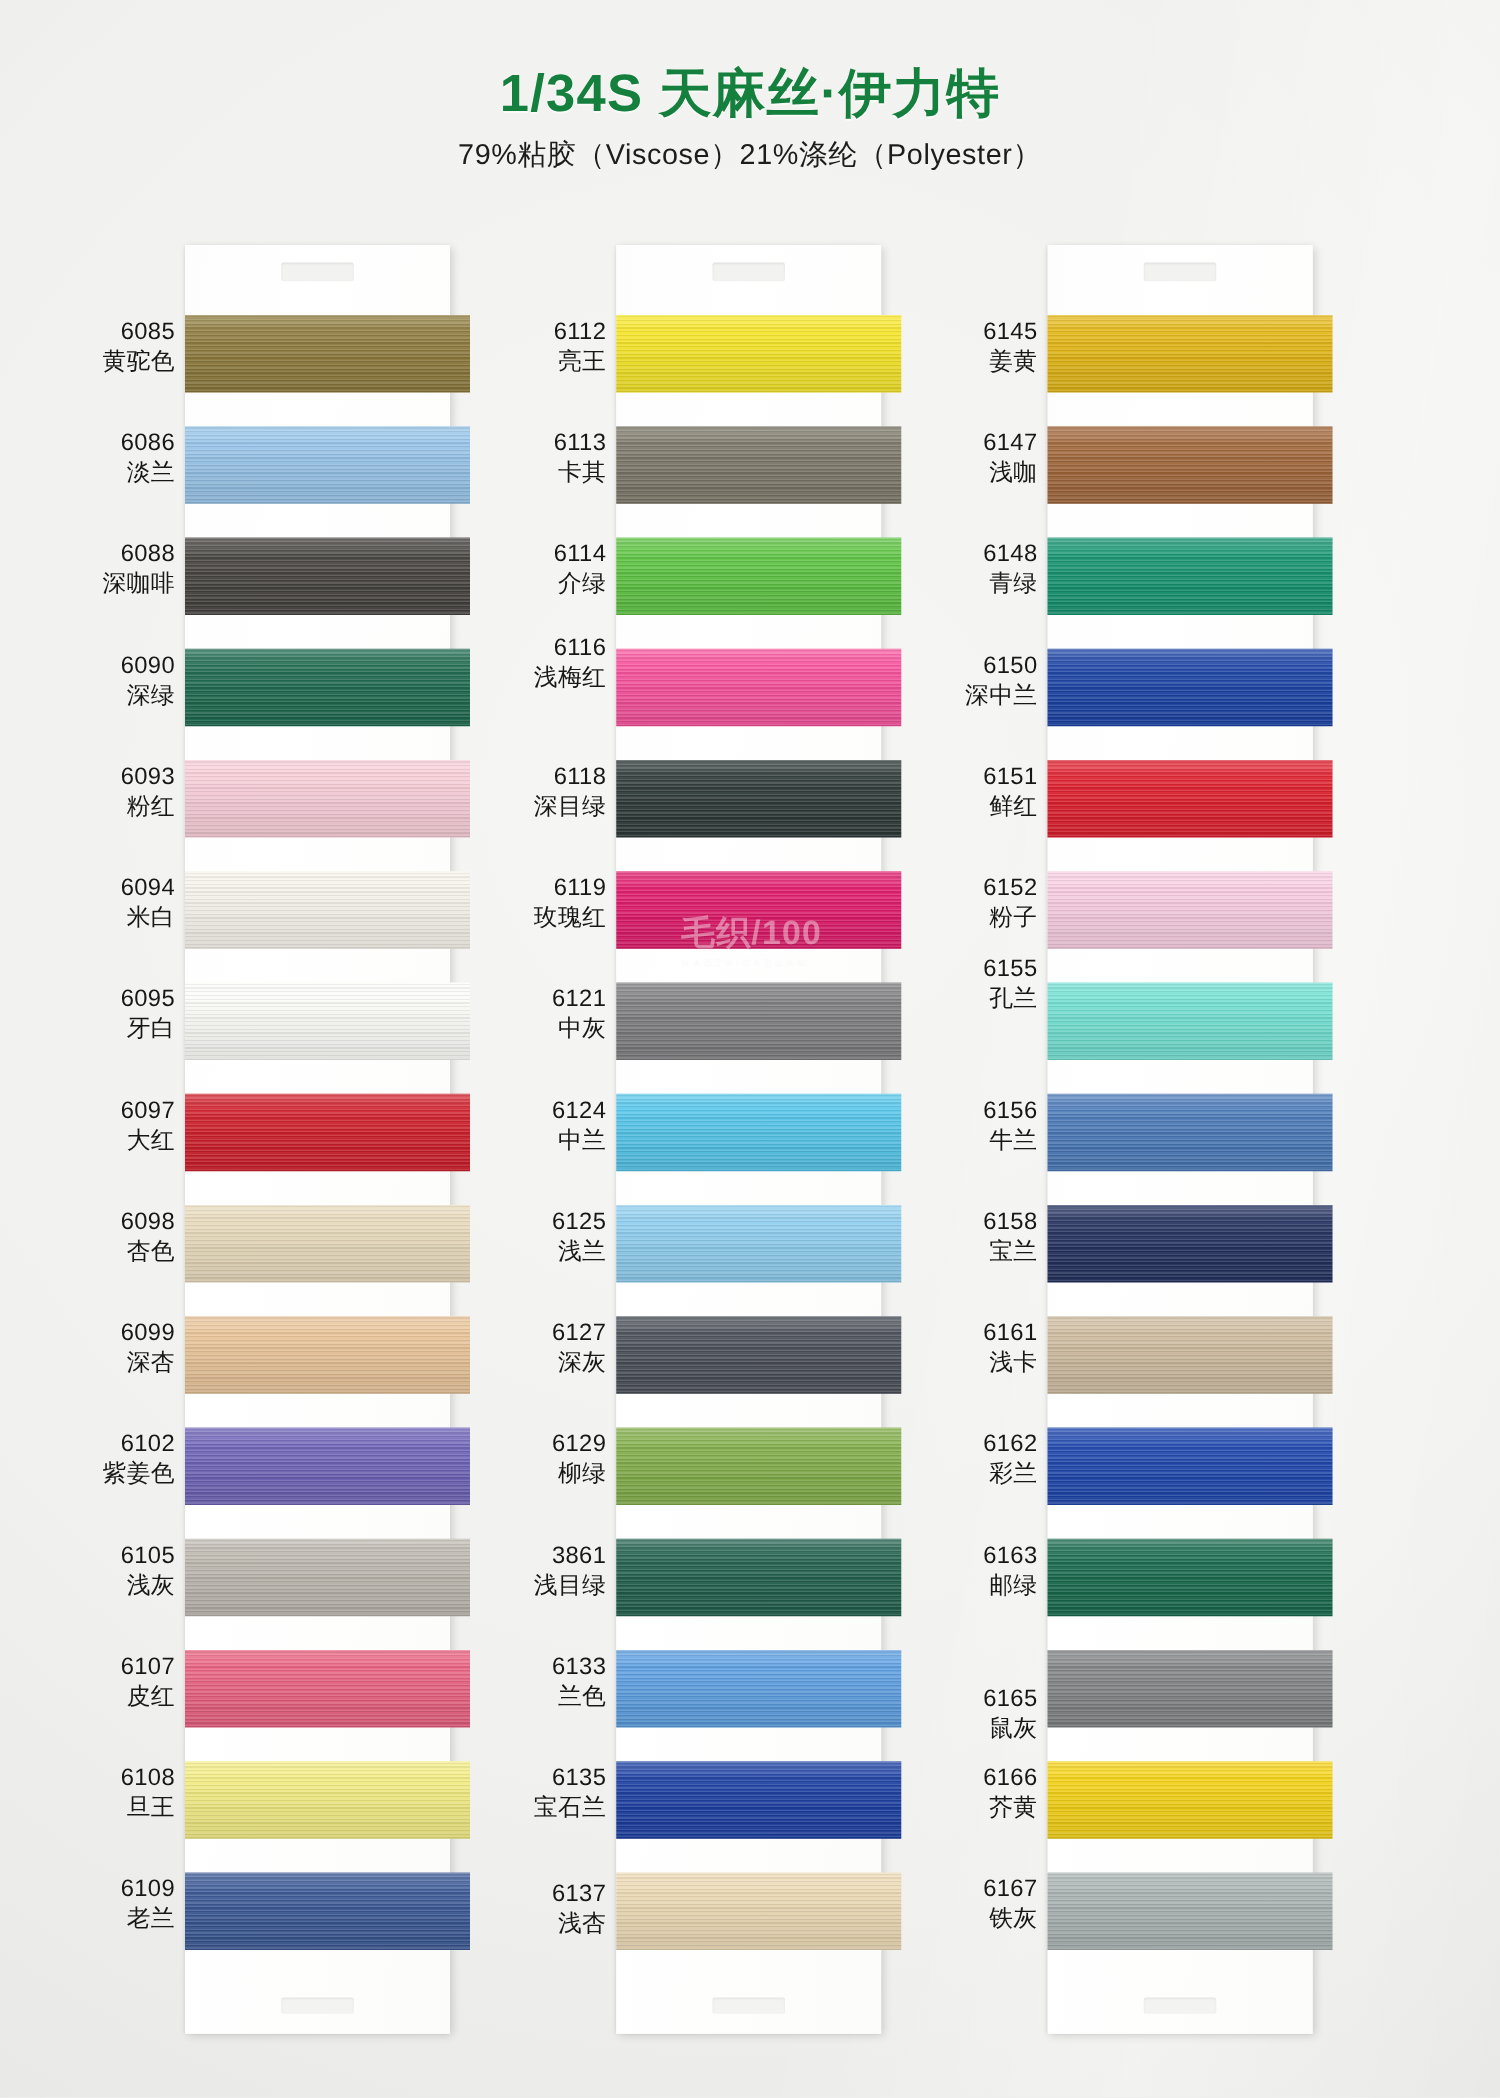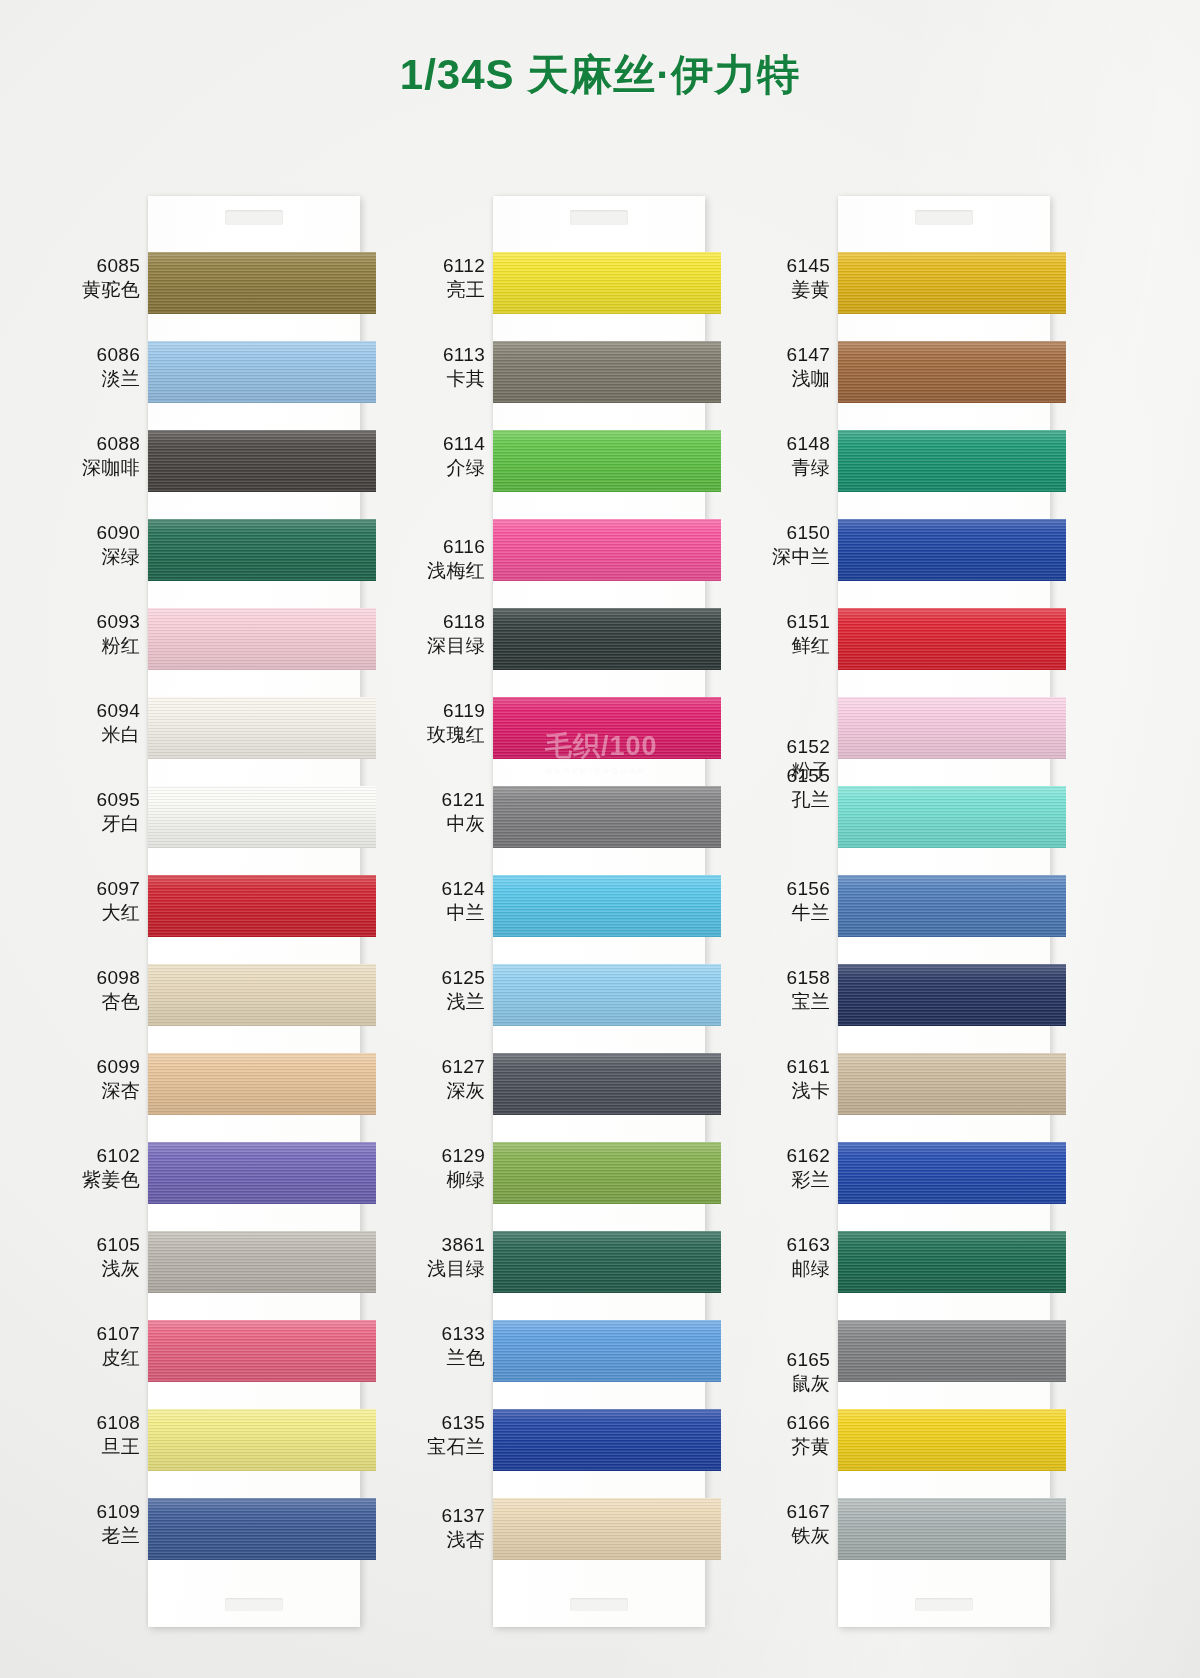--- a/index.html
+++ b/index.html
@@ -108,20 +108,21 @@
     margin-top:1px;
   }
 </style>
 </head>
 <body>
 
 <div id="paper"></div>
 
 <div id="header">
   <div id="title">1/34S 天麻丝·伊力特</div>
+  <div id="subtitle">79%粘胶（Viscose）21%涤纶（Polyester）</div>
 </div>
 
 <div class="column col-0">
   <div class="col-inner">
     <div class="labels">
         <div class="lbl" style="top: 58px;">
           <div class="code">6085</div>
           <div class="name">黄驼色</div>
         </div>
         <div class="lbl" style="top: 147px;">
@@ -292,21 +293,21 @@
           <div class="name">亮王</div>
         </div>
         <div class="lbl" style="top: 147px;">
           <div class="code">6113</div>
           <div class="name">卡其</div>
         </div>
         <div class="lbl" style="top: 236px;">
           <div class="code">6114</div>
           <div class="name">介绿</div>
         </div>
-        <div class="lbl" style="top: 339px;">
+        <div class="lbl" style="top: 311px;">
           <div class="code">6116</div>
           <div class="name">浅梅红</div>
         </div>
         <div class="lbl" style="top: 414px;">
           <div class="code">6118</div>
           <div class="name">深目绿</div>
         </div>
         <div class="lbl" style="top: 503px;">
           <div class="code">6119</div>
           <div class="name">玫瑰红</div>
@@ -467,21 +468,21 @@
           <div class="name">青绿</div>
         </div>
         <div class="lbl" style="top: 325px;">
           <div class="code">6150</div>
           <div class="name">深中兰</div>
         </div>
         <div class="lbl" style="top: 414px;">
           <div class="code">6151</div>
           <div class="name">鲜红</div>
         </div>
-        <div class="lbl" style="top: 503px; margin-top: 36px;">
+        <div class="lbl" style="top: 503px;">
           <div class="code">6152</div>
           <div class="name">粉子</div>
         </div>
         <div class="lbl" style="top: 568px;">
           <div class="code">6155</div>
           <div class="name">孔兰</div>
         </div>
         <div class="lbl" style="top: 681px;">
           <div class="code">6156</div>
           <div class="name">牛兰</div>

